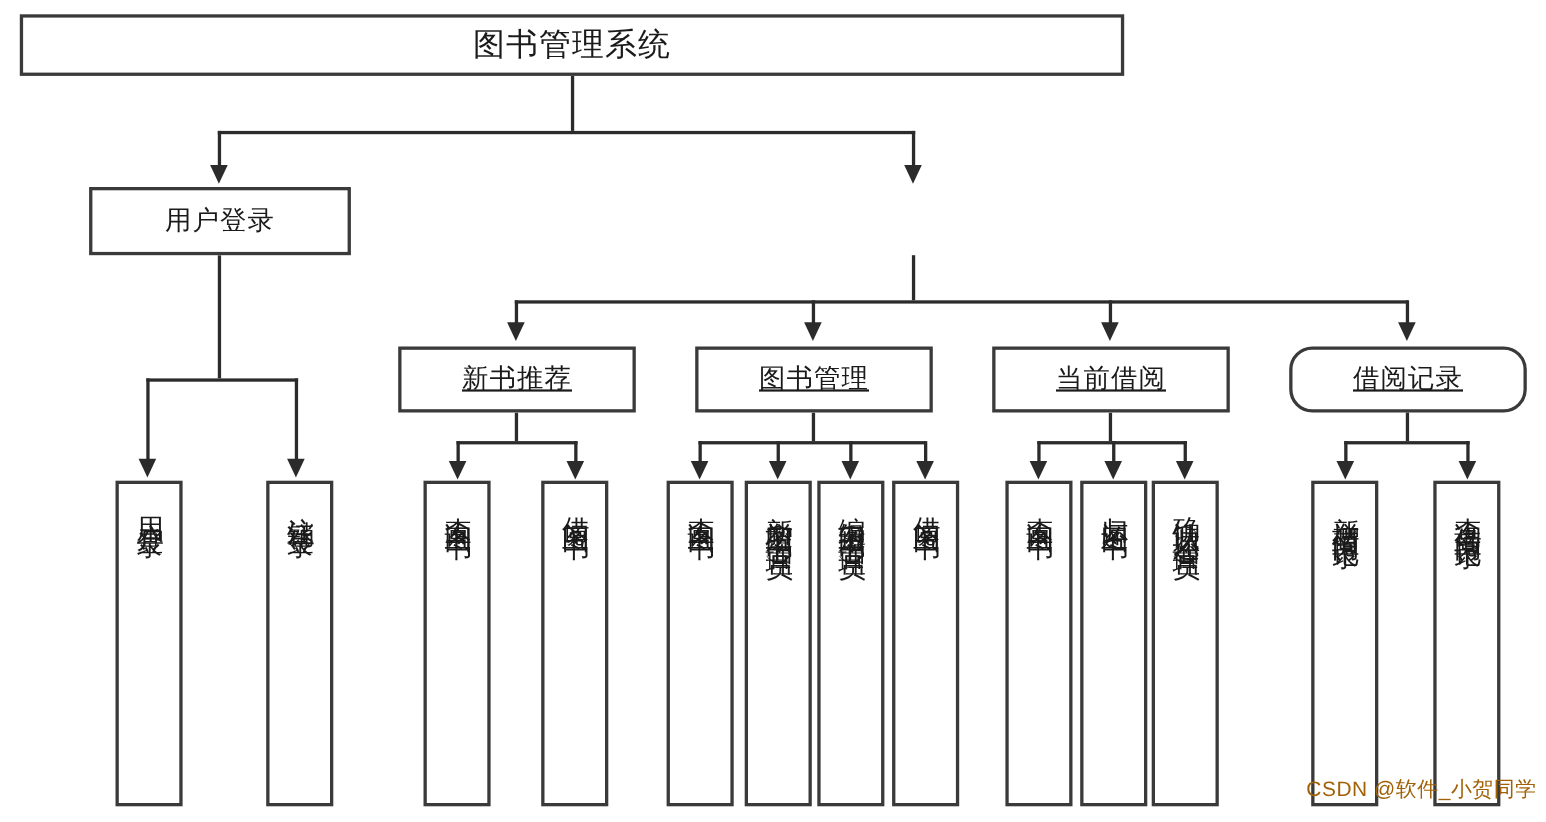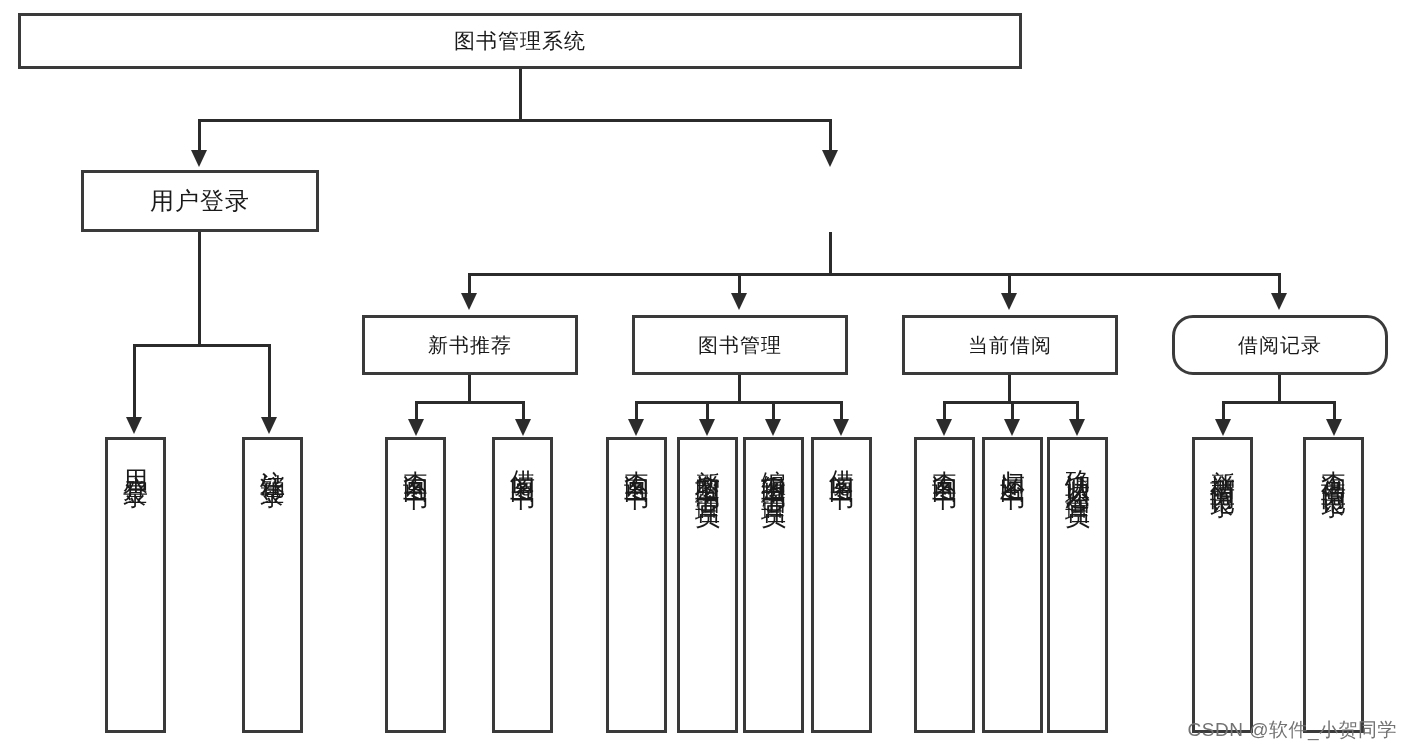--- a/index.html
+++ b/index.html
@@ -29,23 +29,23 @@
     color: #1a1a1a;
     z-index: 3;
   }
   .node .label {
     font-size: 24px;
     line-height: 1.12;
     letter-spacing: 1px;
     white-space: nowrap;
     text-align: center;
   }
-  .node.root .label { font-size: 21px; }
+  .node.root .label { font-size: 29px; }
   .node.lvl1 .label { font-size: 24px; }
-  .node.lvl2 .label { font-size: 20px; }
+  .node.lvl2 .label { font-size: 24px; text-decoration: underline; }
   
   .node.leaf {
     align-items: flex-start;
     justify-content: center;
     padding-top: 10px;
   }
   .node.leaf .label {
     writing-mode: vertical-rl;
     text-orientation: upright;
     font-size: 25px;
@@ -67,23 +67,23 @@
     height: 0;
     border-left: 8px solid transparent;
     border-right: 8px solid transparent;
     border-top: 17px solid #2b2b2b;
     z-index: 2;
   }
   
   #watermark {
     position: absolute;
     right: 8px;
-    bottom: 4px;
+    bottom: 16px;
     font-size: 19px;
-    color: #737373;
+    color: #a16207;
     letter-spacing: 0.5px;
     white-space: nowrap;
     z-index: 9;
     font-family: "Liberation Sans", "DejaVu Sans", sans-serif;
   }
 </style>
 </head>
 <body>
 
 <div id="canvas">

